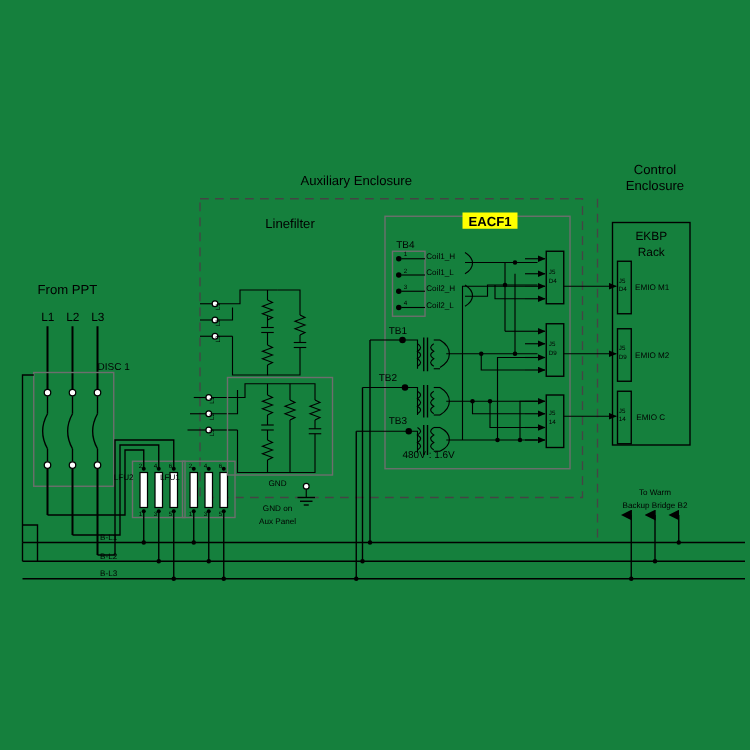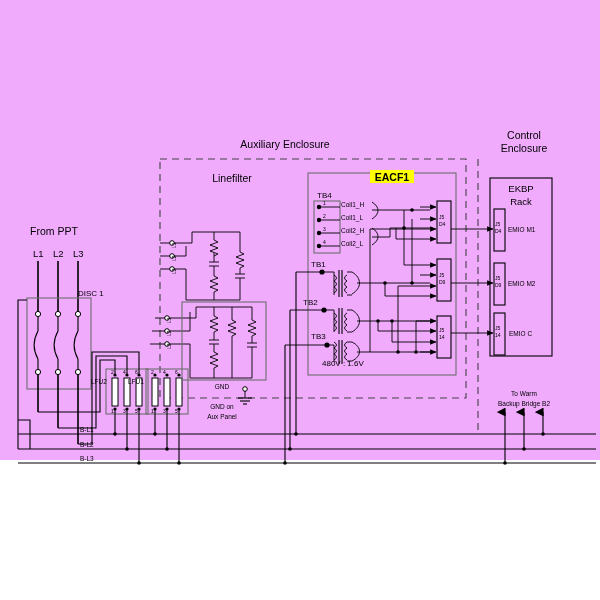--- a/index.html
+++ b/index.html
@@ -1,18 +1,18 @@
 <!DOCTYPE html>
 <html><head>
 <meta charset="utf-8">
 <style>
   html,body{margin:0;padding:0;background:#ffffff;}
   body{width:600px;height:600px;overflow:hidden;
        font-family:"Liberation Sans", sans-serif;}
-  #root{position:relative;width:600px;height:460px;background:#f0abfc;}
+  #root{position:relative;width:600px;height:600px;background:#15803d;}
   svg{display:block;}
   text{font-family:"Liberation Sans", sans-serif;fill:#000;}
   .lbl-title{font-size:10.5px;}
   .lbl-med{font-size:9.5px;}
   .lbl-sm{font-size:8px;}
   .lbl-xs{font-size:6.5px;}
   .lbl-tiny{font-size:5px;}
   .lbl-bold{font-weight:bold;}
   .wire{stroke:#000;stroke-width:1.1;fill:none;}
   .wire-thin{stroke:#000;stroke-width:0.9;fill:none;}

